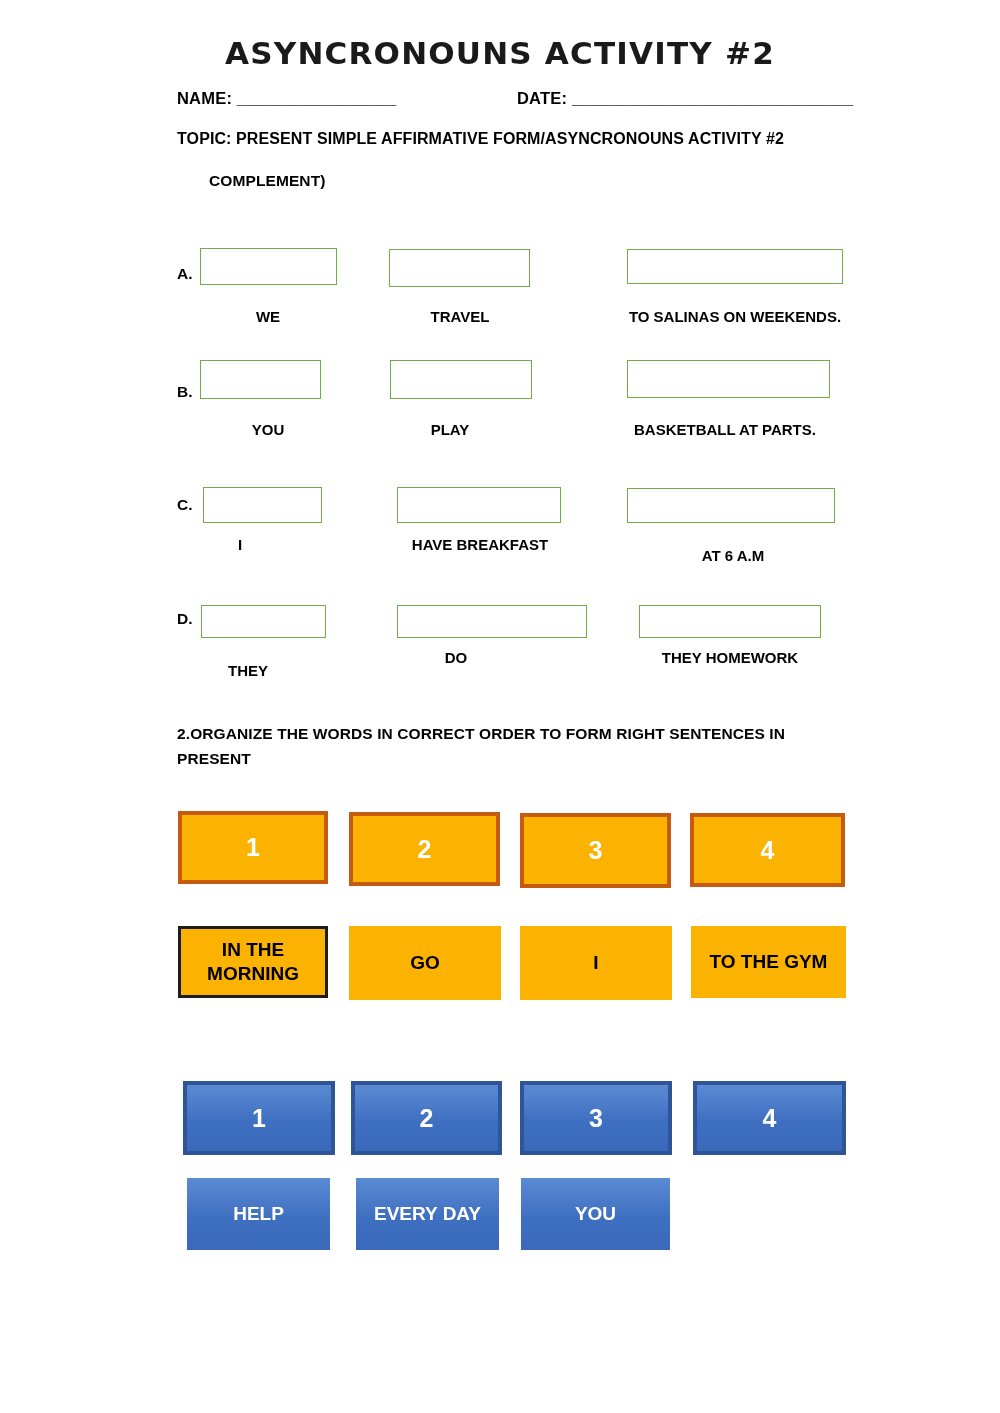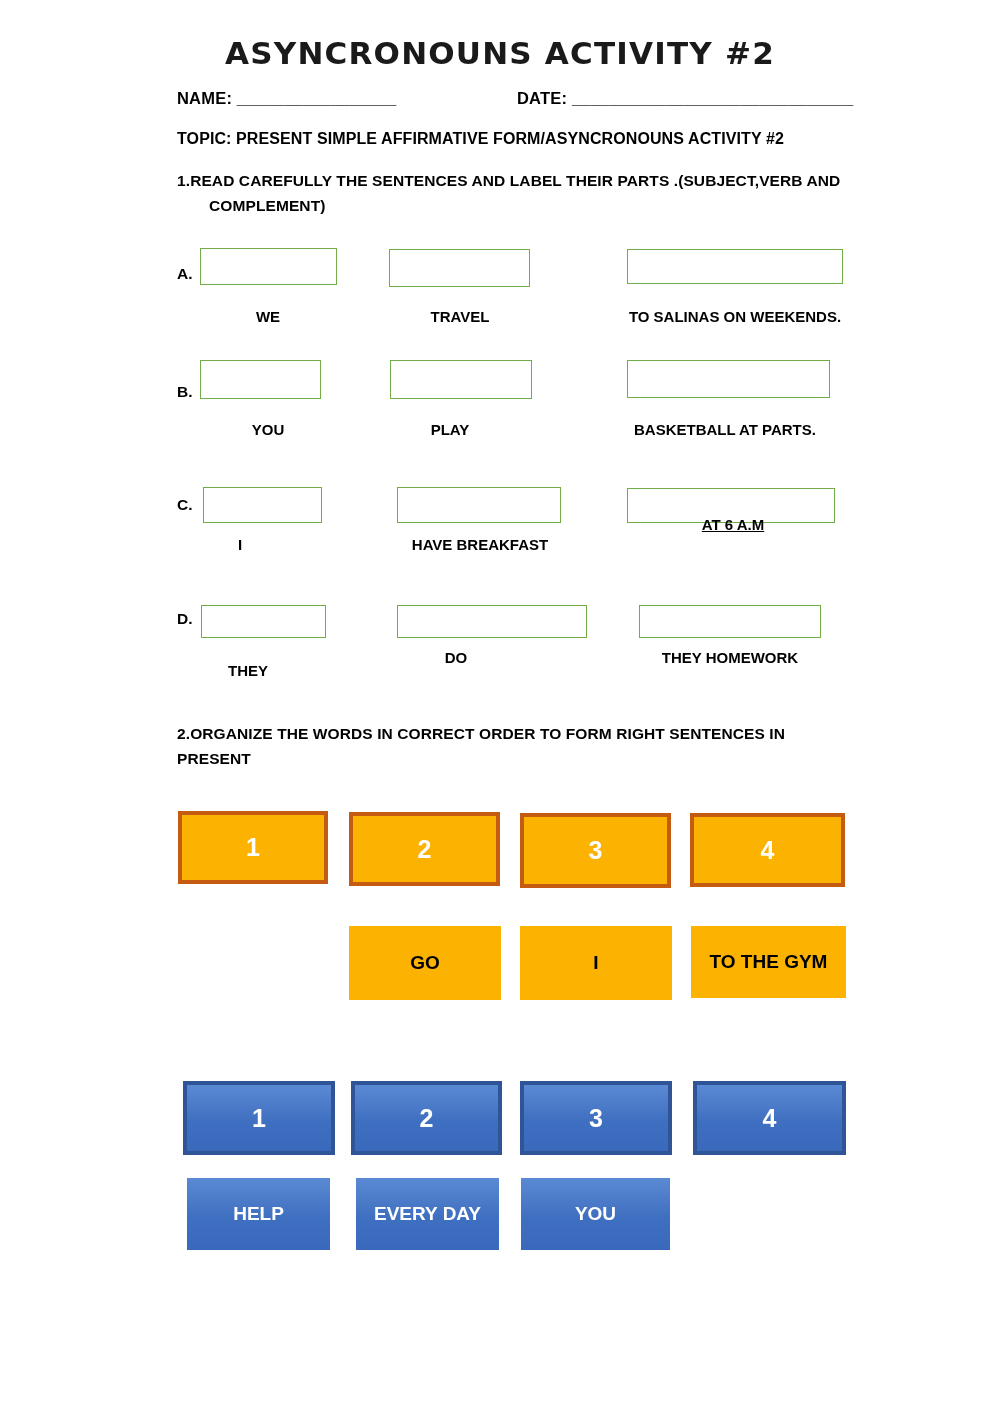--- a/index.html
+++ b/index.html
@@ -135,21 +135,20 @@
   <div class="title">ASYNCRONOUNS ACTIVITY #2</div>
 
   <div class="namedate">
     <span class="nd-name">NAME: _________________</span>
     <span class="nd-date">DATE: ______________________________</span>
   </div>
 
   <div class="topic">TOPIC: PRESENT SIMPLE AFFIRMATIVE FORM/ASYNCRONOUNS ACTIVITY #2</div>
 
   <div class="instr instr-1">
-    <span>1.READ CAREFULLY  THE SENTENCES AND LABEL THEIR  PARTS .(SUBJECT,VERB AND</span>
     <span class="cont">COMPLEMENT)</span>
   </div>
 
   <div class="ex-row">
     <span class="ex-letter" style="left:177px; top:265px;">A.</span>
     <div class="gbox" style="left:200px; top:248px; width:137px; height:37px;"></div>
     <div class="gbox" style="left:389px; top:249px; width:141px; height:38px;"></div>
     <div class="gbox" style="left:627px; top:249px; width:216px; height:35px;"></div>
     <span class="gword" style="left:168px; top:308px; width:200px;">WE</span>
     <span class="gword" style="left:360px; top:308px; width:200px;">TRAVEL</span>
@@ -166,21 +165,21 @@
     <span class="gword" style="left:605px; top:421px; width:240px;">BASKETBALL AT PARTS.</span>
   </div>
 
   <div class="ex-row">
     <span class="ex-letter" style="left:177px; top:496px;">C.</span>
     <div class="gbox" style="left:203px; top:487px; width:119px; height:36px;"></div>
     <div class="gbox" style="left:397px; top:487px; width:164px; height:36px;"></div>
     <div class="gbox" style="left:627px; top:488px; width:208px; height:35px;"></div>
     <span class="gword" style="left:140px; top:536px; width:200px;">I</span>
     <span class="gword" style="left:380px; top:536px; width:200px;">HAVE BREAKFAST</span>
-    <span class="gword" style="left:613px; top:516px; width:240px;text-decoration:underline;">AT 6 A.M</span>
+    <span class="gword" style="left:613px; top:547px; width:240px;">AT 6 A.M</span>
   </div>
 
   <div class="ex-row">
     <span class="ex-letter" style="left:177px; top:610px;">D.</span>
     <div class="gbox" style="left:201px; top:605px; width:125px; height:33px;"></div>
     <div class="gbox" style="left:397px; top:605px; width:190px; height:33px;"></div>
     <div class="gbox" style="left:639px; top:605px; width:182px; height:33px;"></div>
     <span class="gword" style="left:148px; top:662px; width:200px;">THEY</span>
     <span class="gword" style="left:356px; top:649px; width:200px;">DO</span>
     <span class="gword" style="left:610px; top:649px; width:240px;">THEY HOMEWORK</span>
@@ -196,20 +195,23 @@
   <div class="tile tile-num orange orange-num" style="left:349px; top:812px; width:151px; height:74px;">
     <span>2</span>
   </div>
   <div class="tile tile-num orange orange-num" style="left:520px; top:813px; width:151px; height:75px;">
     <span>3</span>
   </div>
   <div class="tile tile-num orange orange-num" style="left:690px; top:813px; width:155px; height:74px;">
     <span>4</span>
   </div>
 
+  <div class="tile tile-word orange orange-word framed" style="left:178px; top:926px; width:150px; height:72px; justify-content:center; text-align:center;">
+    <span class="tile-word-text">IN  THE MORNING</span>
+  </div>
   <div class="tile tile-word orange orange-word" style="left:349px; top:926px; width:152px; height:74px;">
     <span class="tile-word-text">GO</span>
   </div>
   <div class="tile tile-word orange orange-word" style="left:520px; top:926px; width:152px; height:74px; justify-content:center; padding:0;">
     <span class="tile-word-text">I</span>
   </div>
   <div class="tile tile-word orange orange-word" style="left:691px; top:926px; width:155px; height:72px;">
     <span class="tile-word-text">TO THE GYM</span>
   </div>
 

